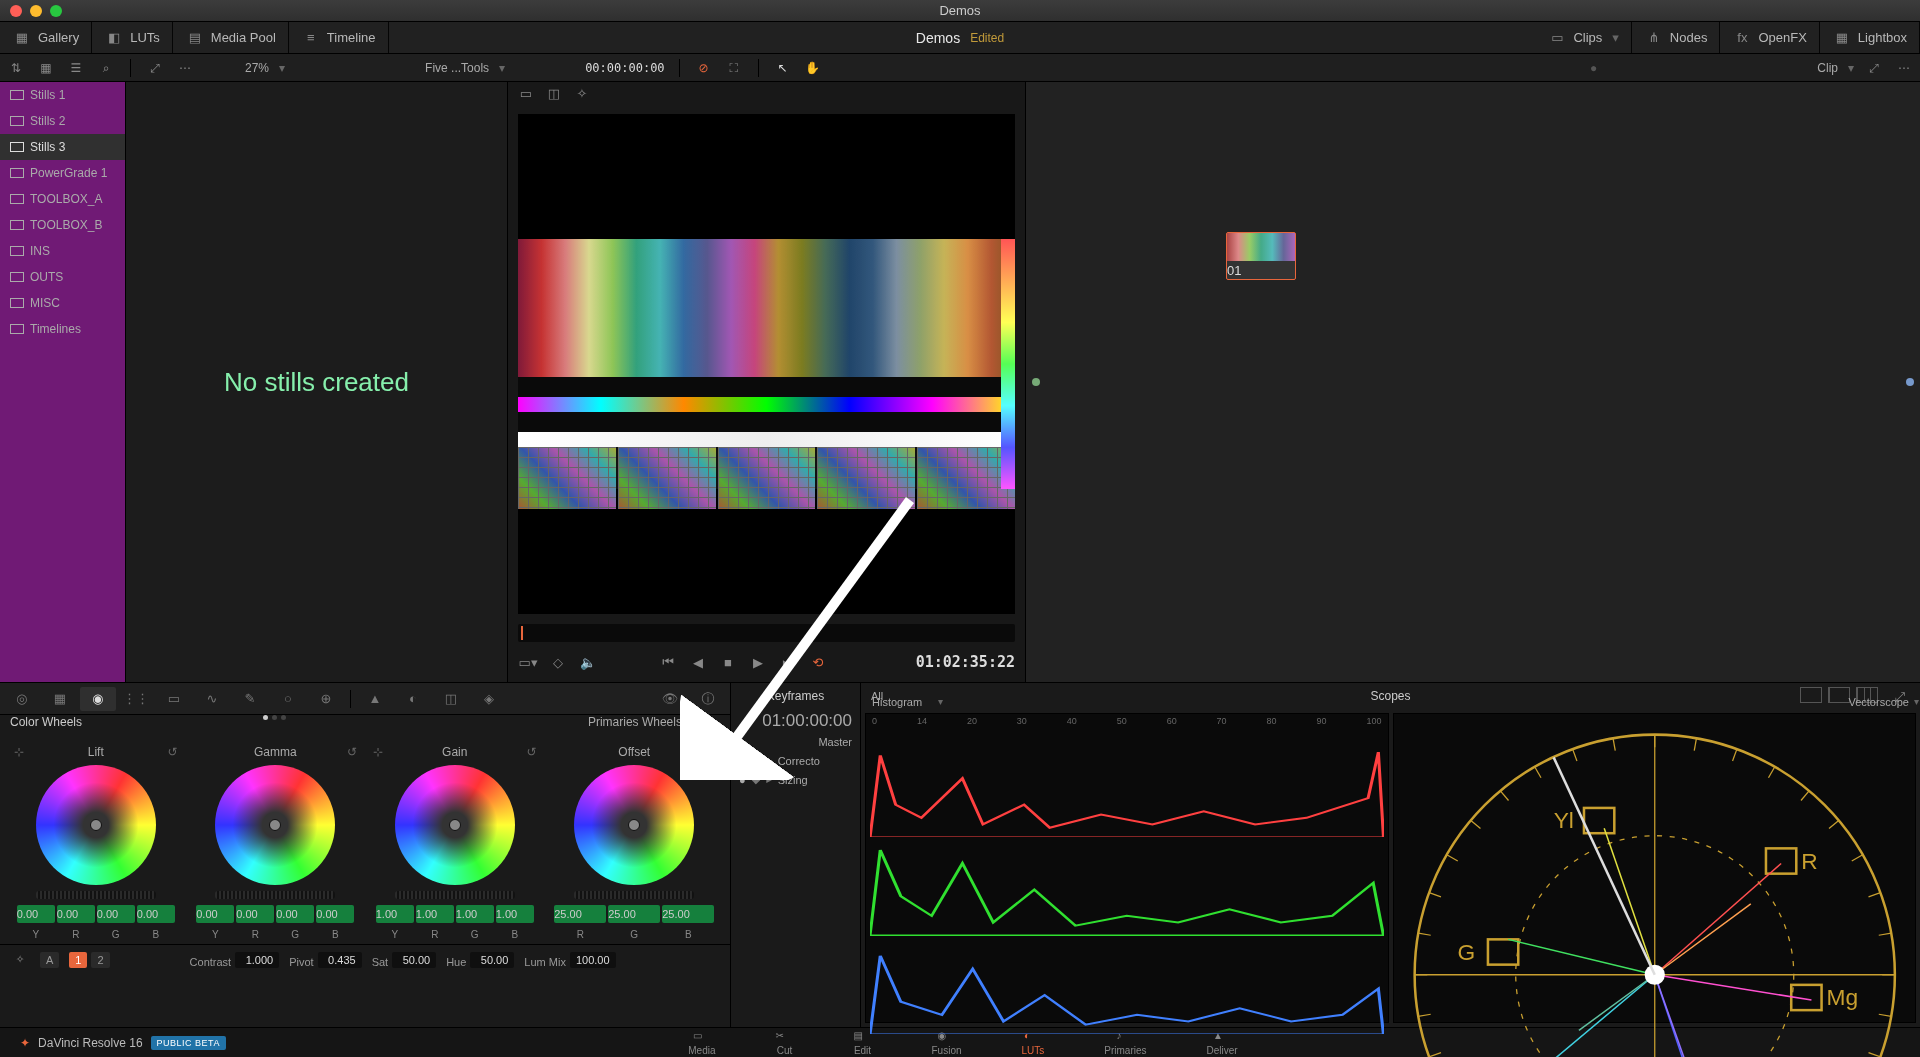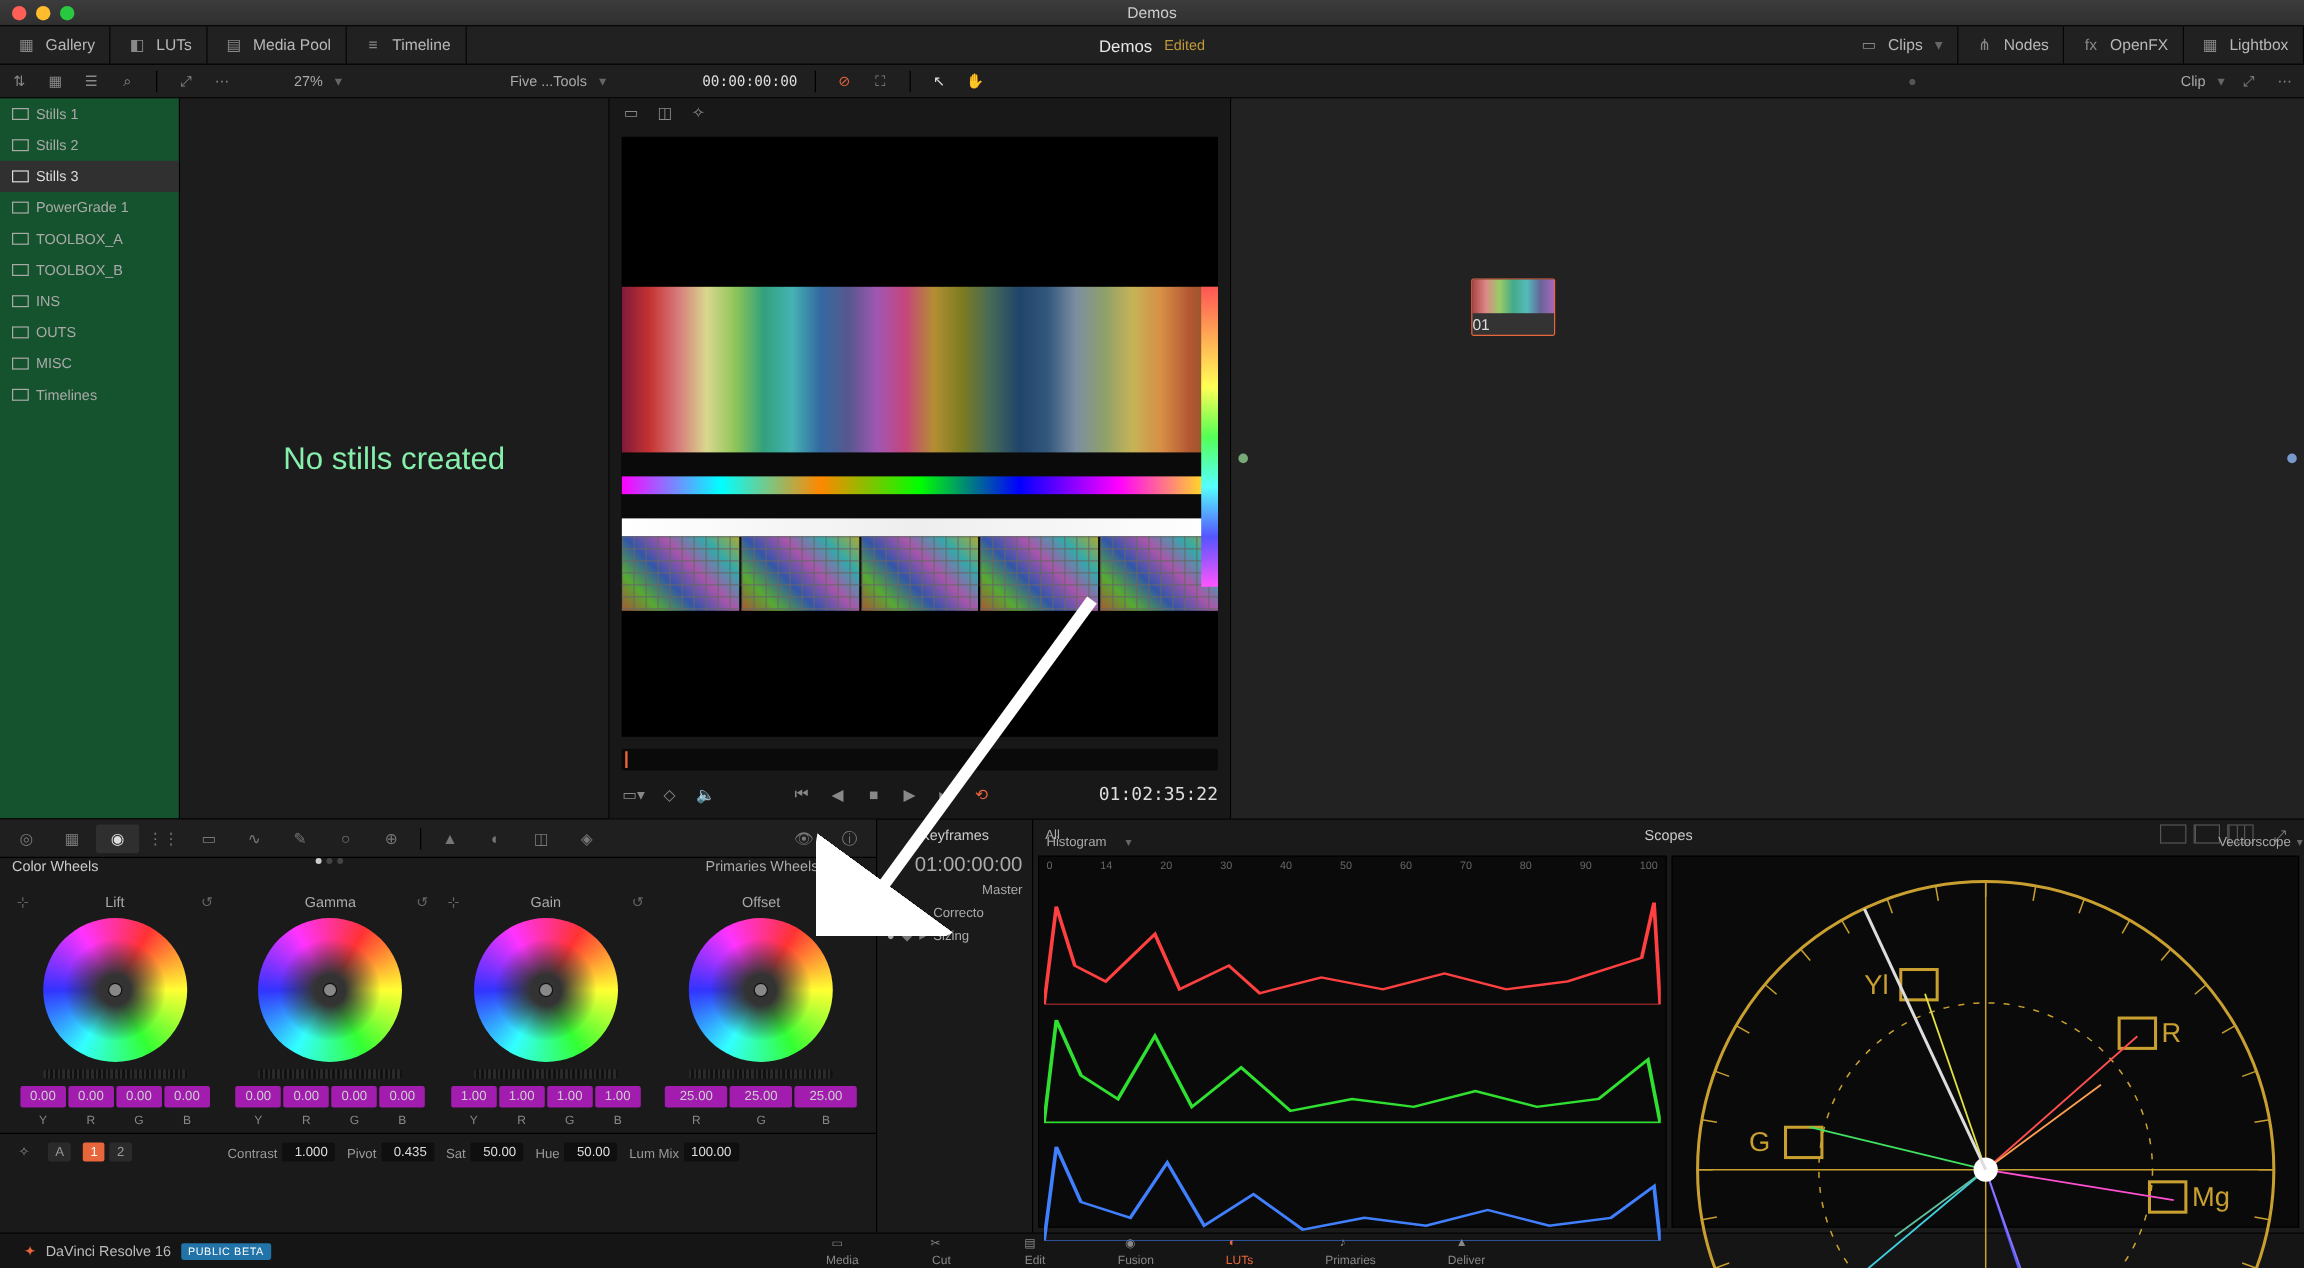--- a/index.html
+++ b/index.html
@@ -20,21 +20,21 @@
 .edited{color:#c19a3a; font-size:12px}
 .toolbar-right{margin-left:auto; display:flex; height:100%}
 
 .toolbar-second { height:28px; background:#1f1f1f; border-bottom:1px solid #000; display:flex; align-items:center; padding:0 6px; gap:10px; font-size:12px; color:#aaa; }
 .mini-icon { width:20px; height:20px; display:inline-flex; align-items:center; justify-content:center; cursor:pointer; color:#888; }
 .divider-v{width:1px;height:18px;background:#000;margin:0 4px}
 
 
 .body { display:grid; grid-template-columns:508px 518px 1fr; grid-template-rows:600px 1fr; height:calc(1057px - 22px - 32px - 28px - 30px); }
 .gallery-panel { grid-column:1; grid-row:1; display:flex; background:#1c1c1c; border-right:1px solid #000; }
-.gallery-sidebar { width:150px; background:#14532d; border-right:1px solid #000; }
+.gallery-sidebar { width:126px; background:#701a75; border-right:1px solid #000; }
 .gallery-item{ padding:6px 10px; font-size:12px; color:#aaa; cursor:pointer; display:flex; gap:6px; align-items:center}
 .gallery-item.active{background:#303030;color:#ddd}
 .gallery-main{ flex:1; display:flex; align-items:center; justify-content:center; color:#86efac; font-size:26px; font-weight:400; }
 
 .viewer-panel{ grid-column:2; grid-row:1; background:#181818; border-right:1px solid #000; display:flex; flex-direction:column; position:relative}
 .viewer-tabs{height:22px; display:flex; gap:8px; padding:4px 8px; align-items:center}
 .viewer-img{ flex:1; margin:10px; background:#000; position:relative; display:flex; align-items:center; justify-content:center; overflow:hidden}
 .color-chart{width:100%; height:250px; background:#111; position:relative}
 .stripes{height:55%; background:linear-gradient(90deg,#8b2d4a,#c44,#d88,#dd9,#9c6,#4a8,#5bb,#47a,#669,#a6b,#c58,#b94,#883,#576,#357,#468,#89a,#9a7,#cb6,#d95,#b64,#863); filter:contrast(1.2) brightness(0.9)}
 .stripe-dark{height:8%; background:#0a0a0a}
@@ -42,21 +42,21 @@
 .stripe-white{height:6%; background:linear-gradient(90deg,#fff,#eee,#fff)}
 .swatches{height:25%; display:flex; gap:2px}
 .swatch-grid{flex:1; background-image:
   linear-gradient(90deg,#666 1px,transparent 1px),linear-gradient(#666 1px,transparent 1px),
   linear-gradient(45deg,#a53,#5a3,#35a,#a5a,#3aa,#aa3);
   background-size:10px 10px,10px 10px,100% 100%; }
 .side-gradient{position:absolute;right:0;top:0;width:14px;height:100%;background:linear-gradient(#f55,#fa5,#ff5,#5f5,#5ff,#55f,#f5f)}
 .viewer-controls{height:40px;display:flex;align-items:center;gap:10px;padding:0 10px;color:#aaa}
 .viewer-scrubber{height:18px;margin:0 10px;background:#0a0a0a;border-radius:2px;position:relative}
 .viewer-scrubber::before{content:'';position:absolute;left:3px;top:2px;width:2px;height:14px;background:#e8663c}
-.timecode{margin-left:auto;font-family:monospace;color:#ddd;font-size:15px;font-weight:400}
+.timecode{margin-left:auto;font-family:monospace;color:#ddd;font-size:15px;font-weight:700}
 
 .nodes-panel{grid-column:3;grid-row:1;background:#222; position:relative}
 .node-graph{position:absolute;inset:0}
 .node-box{position:absolute;left:200px;top:150px;width:70px;height:48px;background:#333;border:1px solid #e8663c;border-radius:2px}
 .node-thumb{height:28px;background:linear-gradient(90deg,#a44,#d88,#9c6,#4a8,#5bb,#669,#a6b)}
 .node-label{font-size:13px;color:#ddd;padding:2px 0}
 .conn-dot{position:absolute;width:8px;height:8px;background:#7a7;border-radius:50%}
 svg.wires{position:absolute;inset:0;pointer-events:none}
 
 
@@ -75,21 +75,21 @@
 .wheel-col{flex:1;display:flex;flex-direction:column;align-items:center;gap:6px}
 .wheel-label{font-size:12px;color:#aaa;display:flex;align-items:center;gap:8px;width:100%;justify-content:center;position:relative}
 .wheel-reset{position:absolute;right:4px;color:#666;cursor:pointer}
 .wheel-pick{position:absolute;left:4px;color:#666;cursor:pointer}
 .color-wheel{width:120px;height:120px;border-radius:50%;position:relative;
   background:conic-gradient(from 90deg,#ff3,#3f3,#3ff,#33f,#f3f,#f33,#ff3)}
 .color-wheel::before{content:'';position:absolute;inset:0;border-radius:50%;background:radial-gradient(circle,#333 0%,#333 15%,transparent 50%)}
 .color-wheel::after{content:'';position:absolute;left:50%;top:50%;width:10px;height:10px;border:1px solid #111;border-radius:50%;transform:translate(-50%,-50%);background:#888}
 .jog{height:8px;width:120px;background:repeating-linear-gradient(90deg,#2a2a2a 0 2px,#111 2px 4px);border-radius:3px}
 .wheel-vals{display:flex;gap:2px}
-.wheel-vals .v{width:38px;font-size:11px;color:#ccc;text-align:center;background:#a21caf;padding:3px 0;border-radius:2px}
+.wheel-vals .v{width:38px;font-size:11px;color:#ccc;background:#15803d;padding:3px 0;border-radius:2px}
 .wheel-vals .lbl{width:38px;font-size:10px;color:#888;text-align:center}
 .offset-vals .v{width:52px}
 .offset-vals .lbl{width:52px}
 .cw-footer{height:30px;display:flex;align-items:center;gap:10px;padding:0 10px;border-top:1px solid #000;font-size:11px;color:#999}
 .cw-footer .field{display:flex;align-items:flex-end;gap:4px}
 .cw-footer .field .fv{background:#0f0f0f;padding:2px 6px;border-radius:2px;color:#ddd;min-width:44px;text-align:right}
 .ab-toggle{display:flex;gap:4px;align-items:center}
 .ab-toggle .ab{padding:2px 6px;background:#2a2a2a;border-radius:2px;font-size:11px}
 .ab-toggle .ab.on{background:#e8663c;color:#fff}
 

